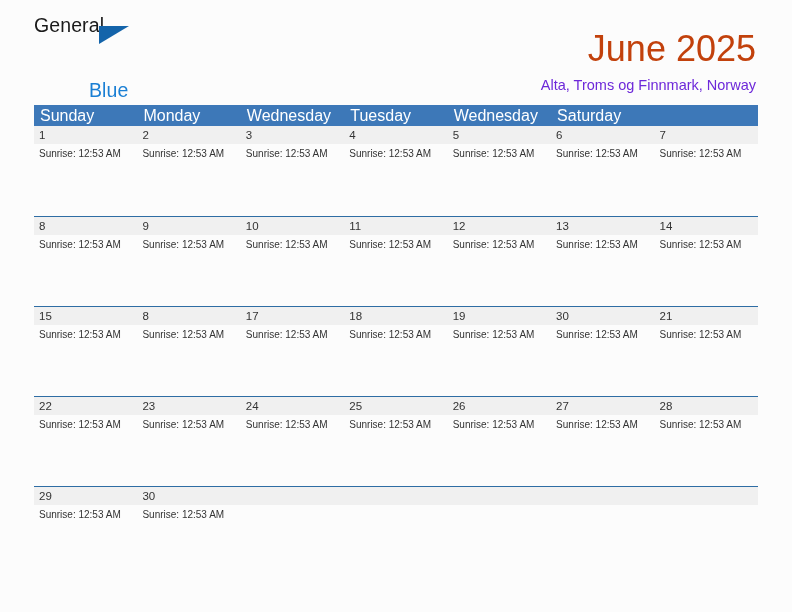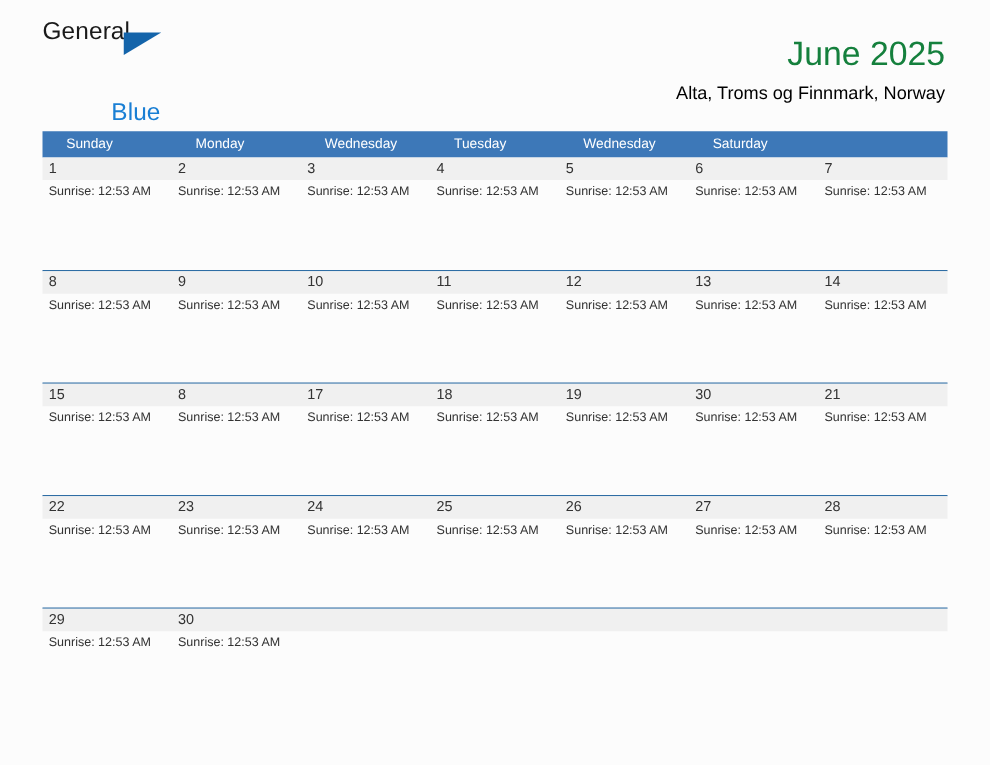--- a/index.html
+++ b/index.html
@@ -60,30 +60,30 @@
     margin-top: 44px;
   }
 
   .title-block {
     position: absolute;
     right: 36px;
     top: 28px;
     text-align: right;
   }
   .cal-title {
-    font-size: 27px;
-    color: #15803d;
+    font-size: 36px;
+    color: #c2410c;
     font-weight: normal;
     line-height: 1.15;
     white-space: nowrap;
   }
   .cal-subtitle {
     margin-top: 8px;
     font-size: 14.5px;
-    color: #000000;
+    color: #6d28d9;
     white-space: nowrap;
   }
 
   
   .calendar {
     position: absolute;
     left: 34px;
     top: 105px;
     width: 724px;
   }
@@ -96,23 +96,23 @@
     box-sizing: border-box;
   }
 
   
   .dow-row {
     background: #3d78b8;
     height: 21px;
   }
   .dow-cell {
     color: #ffffff;
-    font-size: 11px;
+    font-size: 16px;
     line-height: 21px;
-    padding-left: 19px;
+    padding-left: 6px;
     white-space: nowrap;
   }
 
   
   .week-row {
     height: 90px;
     position: relative;
     border-top: 1.4px solid #2e6da4;
     box-sizing: border-box;
   }

